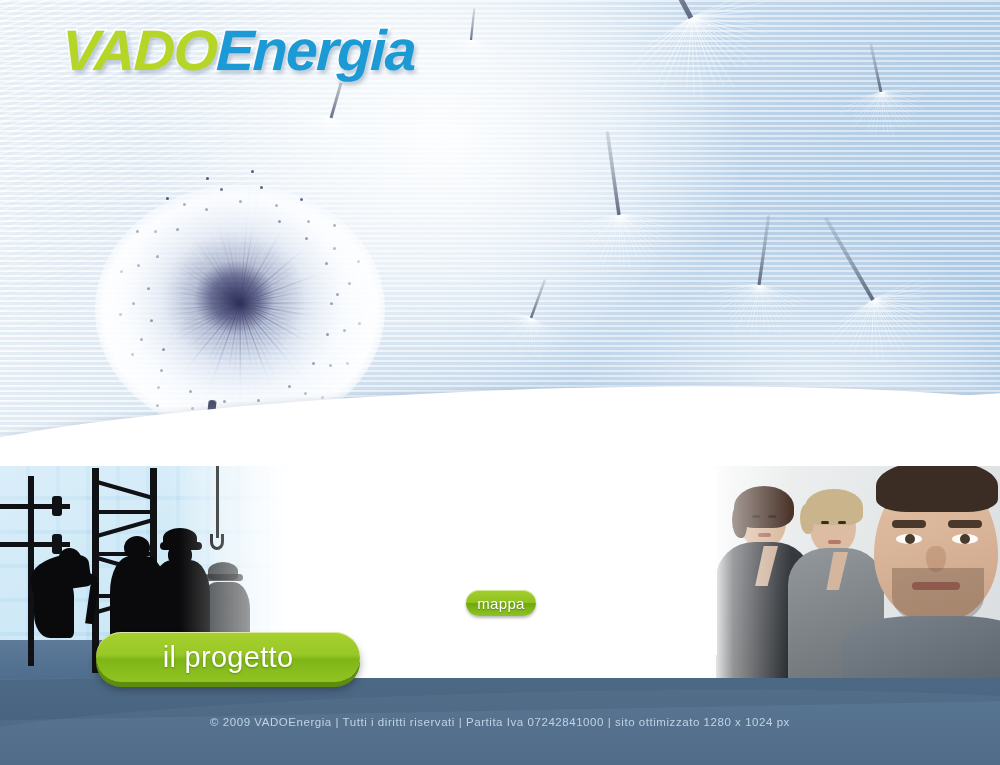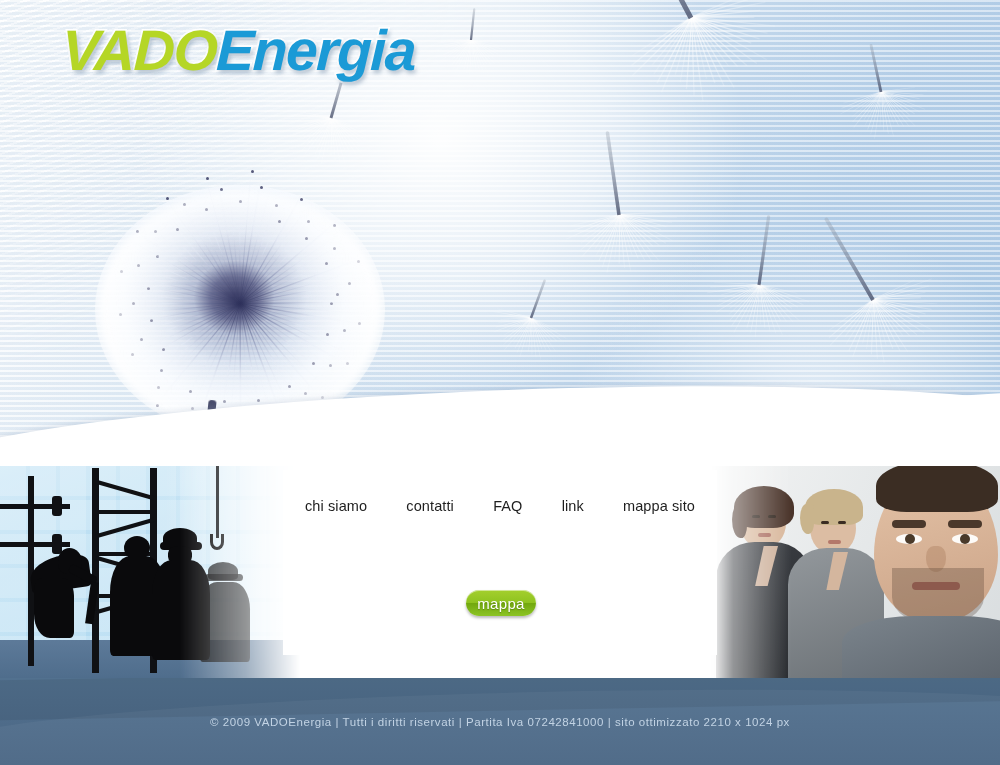--- a/index.html
+++ b/index.html
@@ -805,36 +805,32 @@
       <div style="position:absolute; left:92px; top:70px; width:10px; height:10px; background:#4a3a2a; border-radius:50%;"></div>
       <div style="position:absolute; left:58px; top:82px; width:20px; height:26px; background:rgba(175,130,100,.45); border-radius:40% 40% 50% 50%;"></div>
       <div style="position:absolute; left:44px; top:118px; width:48px; height:8px; background:#a8675b; border-radius:5px;"></div>
       <div style="position:absolute; left:24px; top:104px; width:92px; height:58px; background:rgba(78,60,46,.30); border-radius:0 0 50% 50%;"></div>
       <div style="position:absolute; left:-26px; top:152px; width:190px; height:70px; background:linear-gradient(160deg,#7b848c,#59616a); border-radius:38% 38% 0 0;"></div>
     </div>
   </div>
 
   <div class="center-panel"></div>
 
-  <nav class="nav">
-    <a href="#">chi siamo</a>
-    <a href="#">contatti</a>
-    <a href="#">FAQ</a>
-    <a href="#">link</a>
-    <a href="#">mappa sito</a>
-  </nav>
 
   <div class="news-btn">
     <span>mappa</span>
   </div>
 
+  <div class="bigbtn btn-progetto">
+    <span>il progetto</span>
+  </div>
 
   <div class="footer">
     <div class="footer-band2"></div>
     <div class="footer-band"></div>
-    <div class="footer-text">© 2009 VADOEnergia | Tutti i diritti riservati | Partita Iva 07242841000 | sito ottimizzato 2210 x 1024 px</div>
+    <div class="footer-text">© 2009 VADOEnergia | Tutti i diritti riservati | Partita Iva 07242841000 | sito ottimizzato 1280 x 1024 px</div>
   </div>
 
   <div class="logo">
     <span class="vado">VADO</span><span class="energia">Energia</span>
   </div>
 
 </div>
 
 </body></html>

